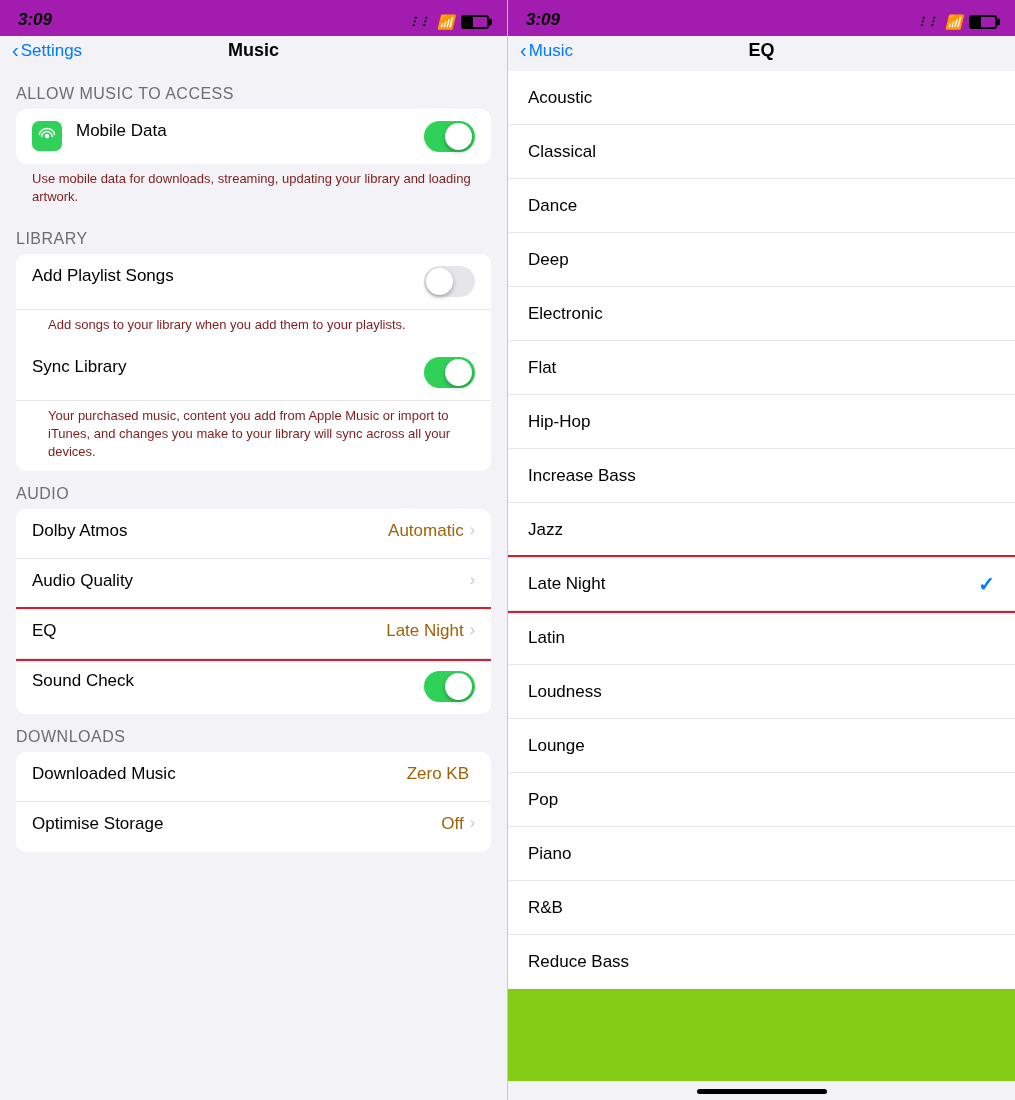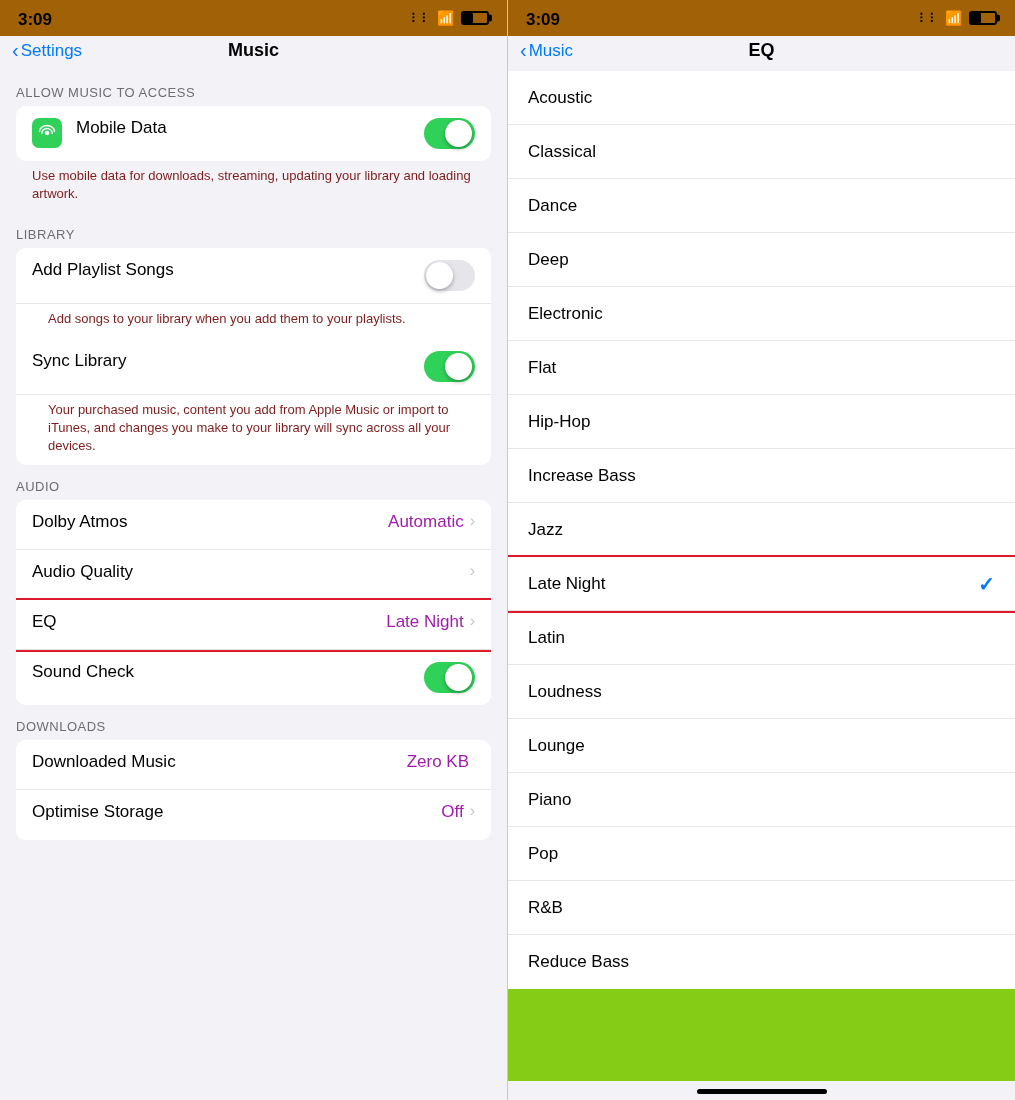--- a/index.html
+++ b/index.html
@@ -30,23 +30,24 @@
       display: flex;
       flex-direction: column;
       border-left: 1px solid #c8c8cc;
       overflow: hidden;
     }
 
     
     .status-bar {
       display: flex;
       justify-content: space-between;
-      align-items: flex-start;
+      align-items: flex-end;
       padding: 10px 18px 6px;
-      background: #a16207;
+      background: #a21caf;
+      font-style: italic;
     }
     .status-time {
       font-size: 17px;
       font-weight: 600;
       color: #000;
     }
     .status-icons {
       display: flex;
       gap: 6px;
       align-items: center;
@@ -107,21 +108,21 @@
     }
     .nav-title {
       font-size: 18px;
       font-weight: 700;
       color: #000;
       text-align: center;
     }
 
     
     .section-label {
-      font-size: 13px;
+      font-size: 16px;
       font-weight: 400;
       color: #6d6d72;
       text-transform: uppercase;
       letter-spacing: 0.5px;
       padding: 14px 16px 6px;
     }
 
     
     .settings-card {
       background: #fff;
@@ -154,21 +155,21 @@
     }
     .settings-row-icon svg { width: 18px; height: 18px; }
 
     .settings-row-label {
       flex: 1;
       font-size: 17px;
       color: #000;
     }
     .settings-row-value {
       font-size: 17px;
-      color: #a21caf;
+      color: #a16207;
       margin-right: 6px;
     }
     .settings-chevron {
       color: #c7c7cc;
       font-size: 16px;
     }
 
     
     .toggle {
       width: 51px;
@@ -409,24 +410,24 @@
       <div class="eq-item">
         <span class="eq-item-label">Latin</span>
       </div>
       <div class="eq-item">
         <span class="eq-item-label">Loudness</span>
       </div>
       <div class="eq-item">
         <span class="eq-item-label">Lounge</span>
       </div>
       <div class="eq-item">
+        <span class="eq-item-label">Pop</span>
+      </div>
+      <div class="eq-item">
         <span class="eq-item-label">Piano</span>
-      </div>
-      <div class="eq-item">
-        <span class="eq-item-label">Pop</span>
       </div>
       <div class="eq-item">
         <span class="eq-item-label">R&amp;B</span>
       </div>
       <div class="eq-item">
         <span class="eq-item-label">Reduce Bass</span>
       </div>
     </div>
 
   <div class="home-indicator"></div>

